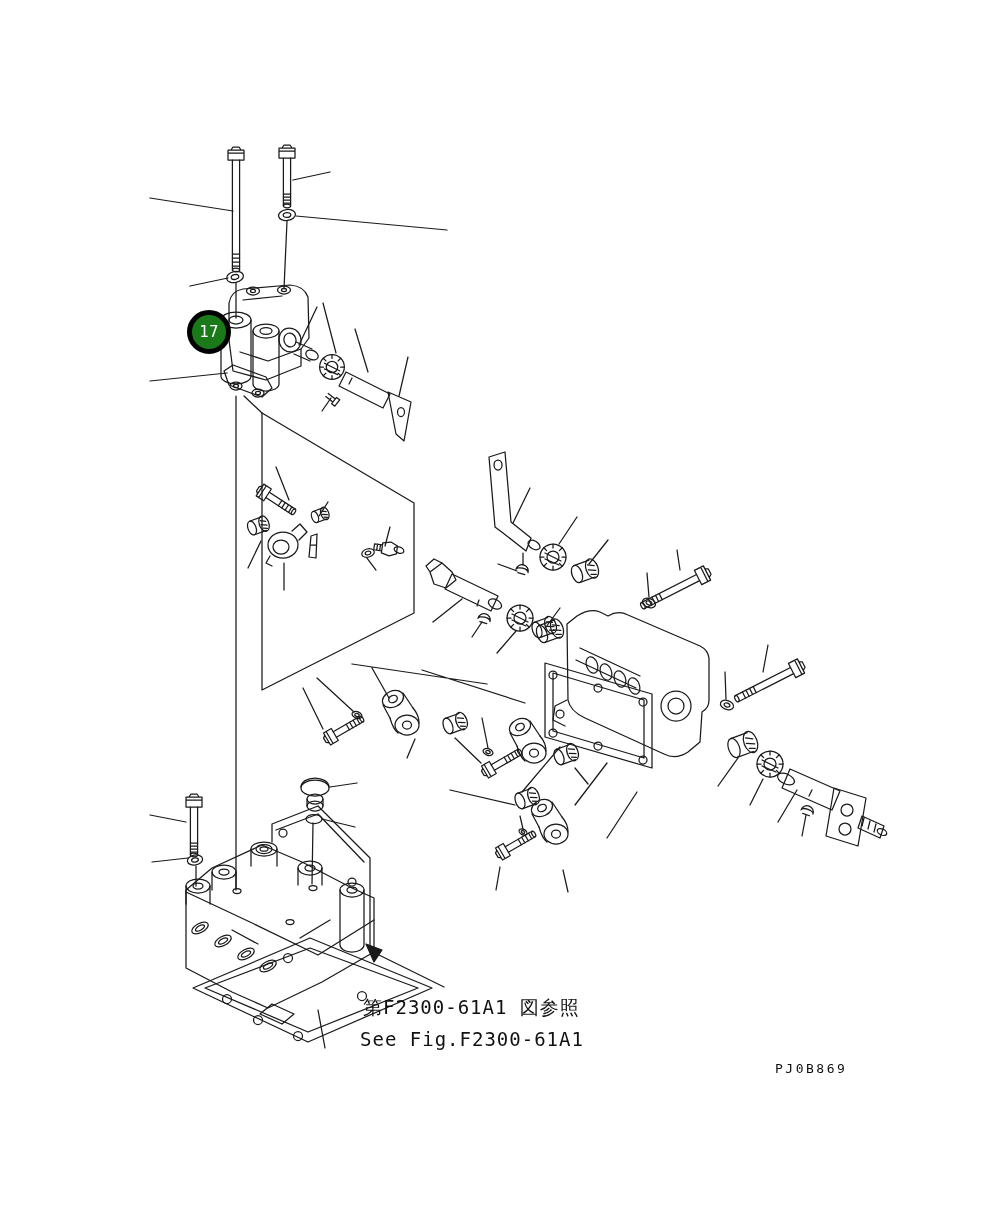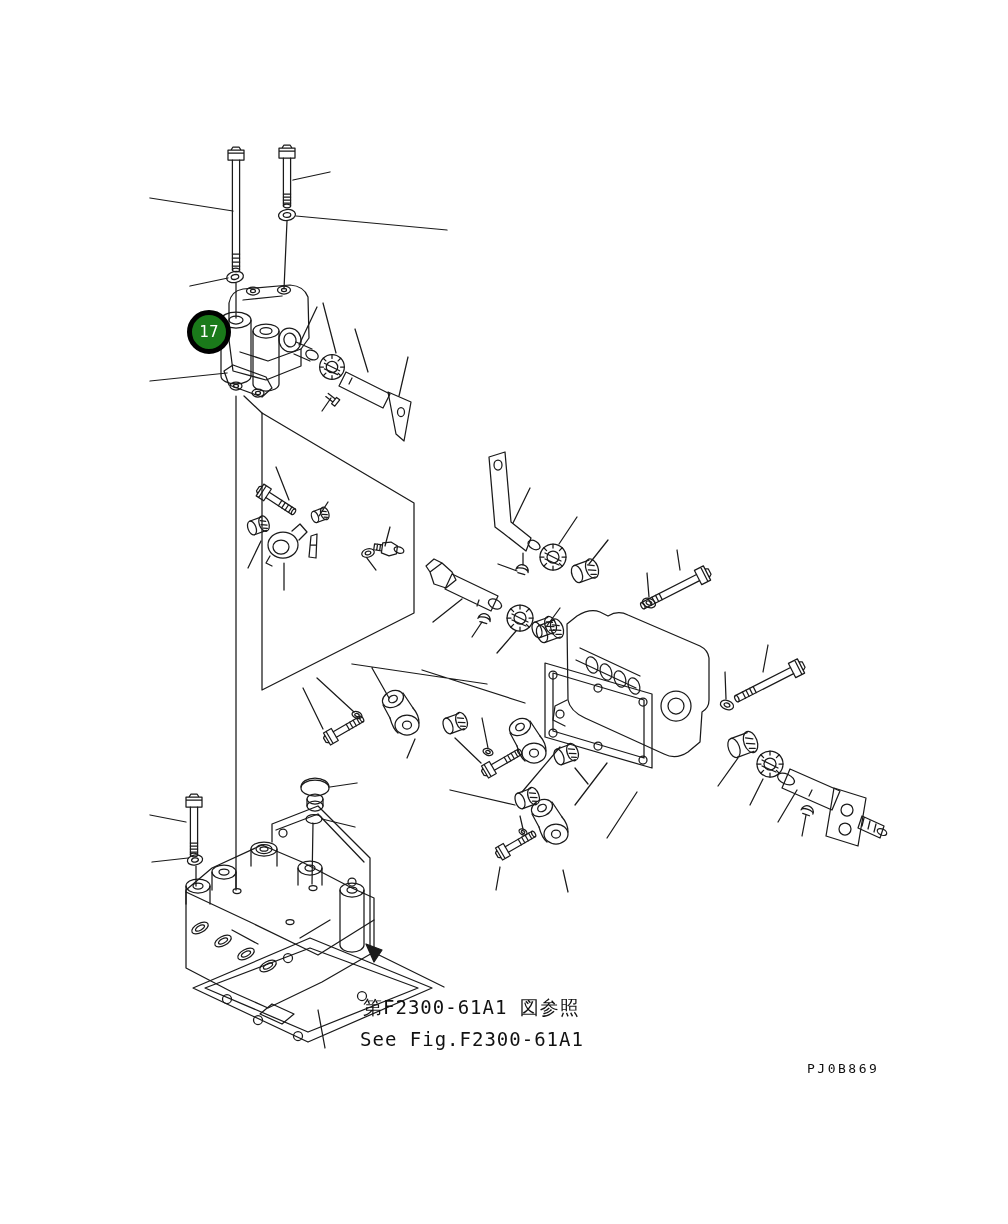--- a/index.html
+++ b/index.html
@@ -7,21 +7,21 @@
          font-family:"DejaVu Sans Mono","Liberation Mono",monospace;}
   .stage svg{position:absolute;left:0;top:0;}
   .stage svg *{vector-effect:non-scaling-stroke;}
   .lineart{stroke:#1a1a1a;stroke-width:1.25;fill:none;stroke-linecap:round;stroke-linejoin:round;}
   .callout{position:absolute;left:187px;top:310px;width:34px;height:34px;border-radius:50%;
            border:5px solid #000;display:flex;align-items:center;justify-content:center;
            font-family:"DejaVu Sans","Liberation Sans",sans-serif;font-size:15px;cursor:pointer;}
   .cap{position:absolute;color:#111;font-size:19px;letter-spacing:1px;white-space:pre;}
   .cap.jp{left:363px;top:995px;}
   .cap.en{left:360px;top:1016px;margin-top:12px;}
-  .code{position:absolute;left:807px;top:1061px;color:#111;font-size:13px;letter-spacing:2.5px;white-space:pre;}
+  .code{position:absolute;left:775px;top:1061px;color:#111;font-size:13px;letter-spacing:2.5px;white-space:pre;}
 </style>
 </head>
 <body style="background: rgb(255, 255, 255);">
 
 <div class="stage">
 
 <svg width="1008" height="1224" viewBox="0 0 1008 1224">
   <defs>
     <g id="washer">
           <ellipse rx="8.5" ry="5.5"></ellipse>

